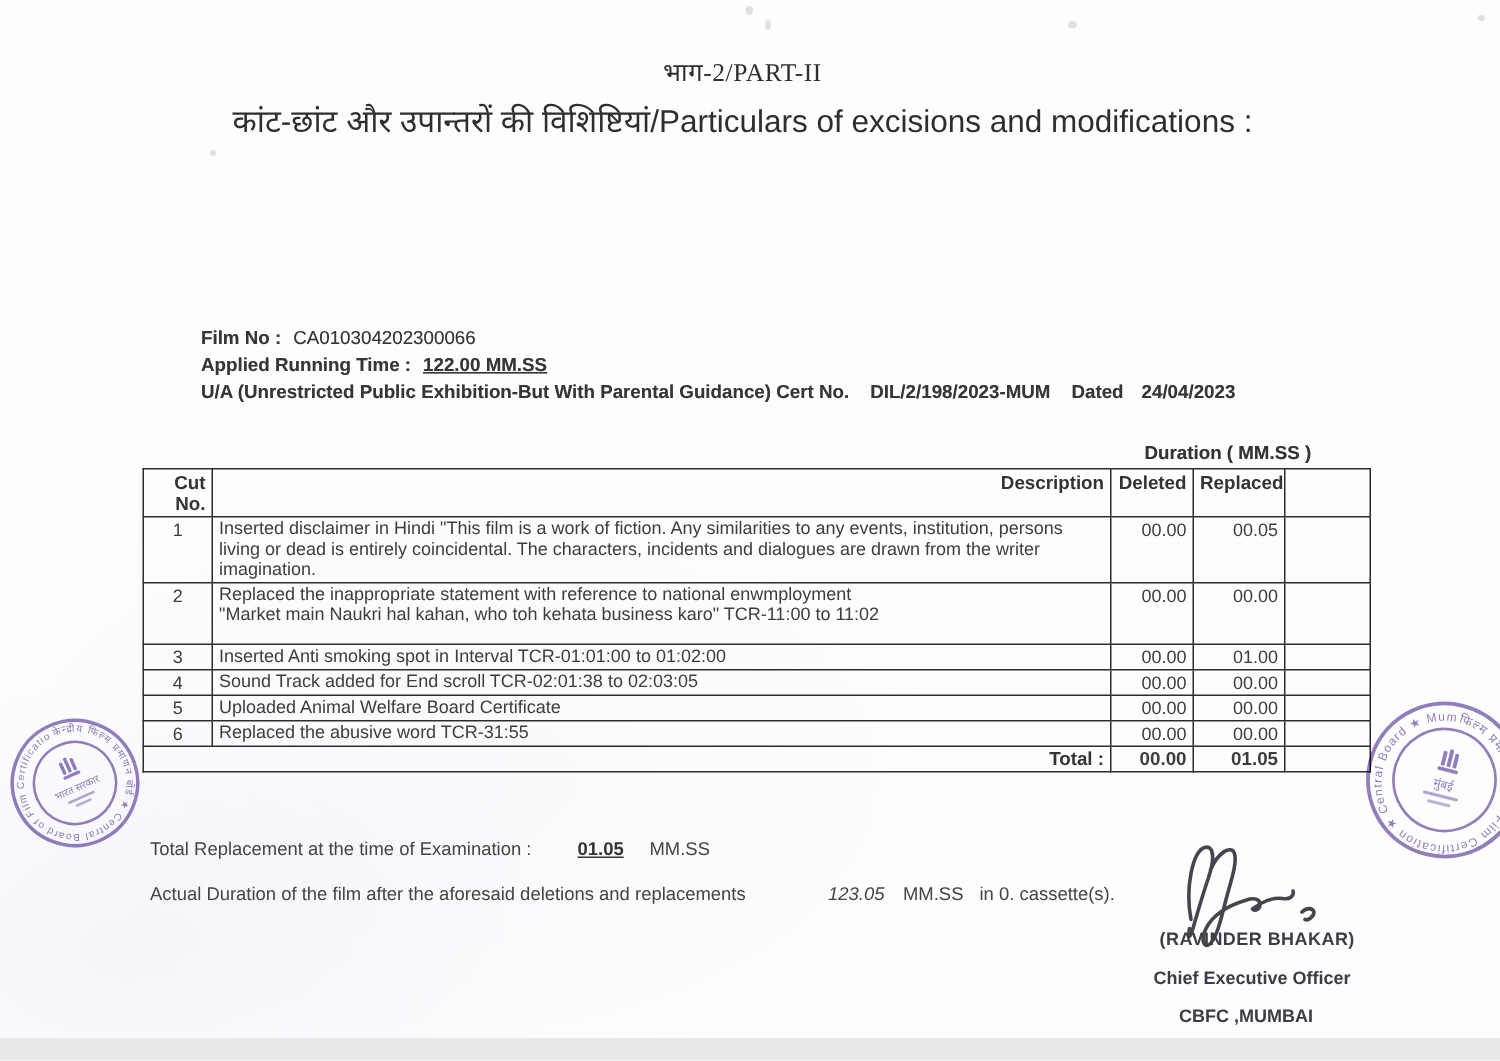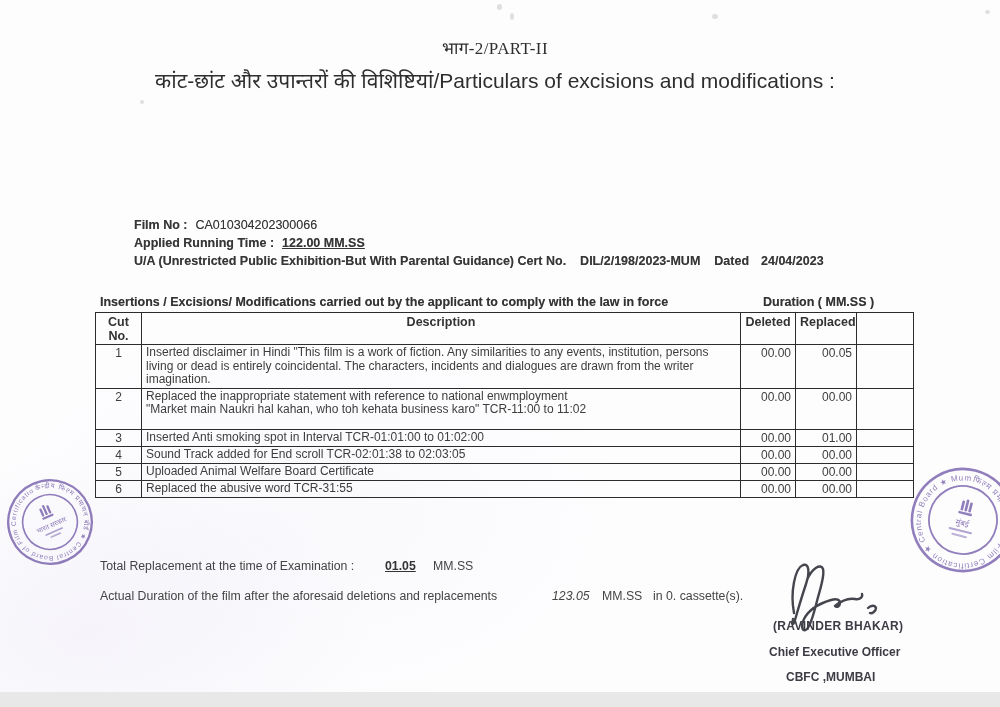--- a/index.html
+++ b/index.html
@@ -21,21 +21,21 @@
   .lbl { font-weight:bold; }
   .val { margin-left:8px; }
   .gap12 { margin-left:14px; } .gap10 { margin-left:12px; }
   .bold { font-weight:bold;text-decoration:underline; }
 
   .caption-row { position:absolute; left:100px; top:295px; width:880px; font-size:12.5px; font-weight:bold; color:#333; text-shadow:0 0 .4px rgba(40,40,40,.45); }
   .duration-head { position:absolute; left:663px; top:0; }
 
   table.cuts { position:absolute; left:95px; top:312px; width:818px; border-collapse:collapse; table-layout:fixed; font-size:12px; color:#3d3d3d; }
   table.cuts th, table.cuts td { border:1.6px solid #2c2c2c; vertical-align:top; padding:1px 4px; overflow:hidden; }
-  table.cuts th { font-size:12.5px; font-weight:bold; text-align:center; padding-top:2px; color:#333; }
+  table.cuts th { font-size:12.5px; font-weight:bold; text-align:right; padding-top:2px; color:#333; }
   th.c, td.c { text-align:center; }
   td.num { text-align:right; padding-right:7px; padding-top:2px; }
   td.desc { white-space:pre-line; line-height:13.5px; padding-left:5px; }
   tr.h19 { height:19px; } tr.h40 { height:40px; } tr.h41 { height:41px; }
   tr.h17 { height:17px; } tr.h16 { height:16px; }
   td.total-label { text-align:right; font-weight:bold; font-size:12.5px; padding-right:9px; padding-top:2px; color:#333; }
   td.total-num { font-weight:bold; font-size:12.5px; }
 
   .summary-line { position:absolute; font-size:12.3px; color:#444; white-space:nowrap; }
   .sum1 { left:100px; top:559px; }
@@ -74,21 +74,20 @@
     </div>
     <div class="film-line">
       <span class="lbl">Applied Running Time :</span><span class="val bold">122.00 MM.SS</span>
     </div>
     <div class="film-line">
       <span class="lbl">U/A (Unrestricted Public Exhibition-But With Parental Guidance) Cert No.</span><span class="lbl gap12">DIL/2/198/2023-MUM</span><span class="lbl gap12">Dated</span><span class="lbl gap10">24/04/2023</span>
     </div>
   </div>
 
   <div class="caption-row">
-    <span>Insertions / Excisions/ Modifications carried out by the applicant to comply with the  law in force</span>
     <span class="duration-head">Duration ( MM.SS )</span>
   </div>
 
   <table class="cuts">
     <colgroup>
         <col style="width:46px">
         <col style="width:599px">
         <col style="width:55px">
         <col style="width:61px">
         <col style="width:57px">
@@ -137,20 +136,26 @@
         <td class="desc">Uploaded Animal Welfare Board Certificate</td>
         <td class="num">00.00</td>
         <td class="num">00.00</td>
         <td></td>
       </tr>
       <tr class="h16">
         <td class="c">6</td>
         <td class="desc">Replaced the abusive word  TCR-31:55</td>
         <td class="num">00.00</td>
         <td class="num">00.00</td>
+        <td></td>
+      </tr>
+      <tr class="h17">
+        <td colspan="2" class="total-label">Total :</td>
+        <td class="num total-num">00.00</td>
+        <td class="num total-num">01.05</td>
         <td></td>
       </tr>
     </tbody>
   </table>
 
   <div class="summary-line sum1">
     <span>Total Replacement at the time of Examination :</span>
     <span class="abs bold" style="left:285px;color:#333;">01.05</span>
     <span class="abs" style="left:333px;">MM.SS</span>
   </div>

